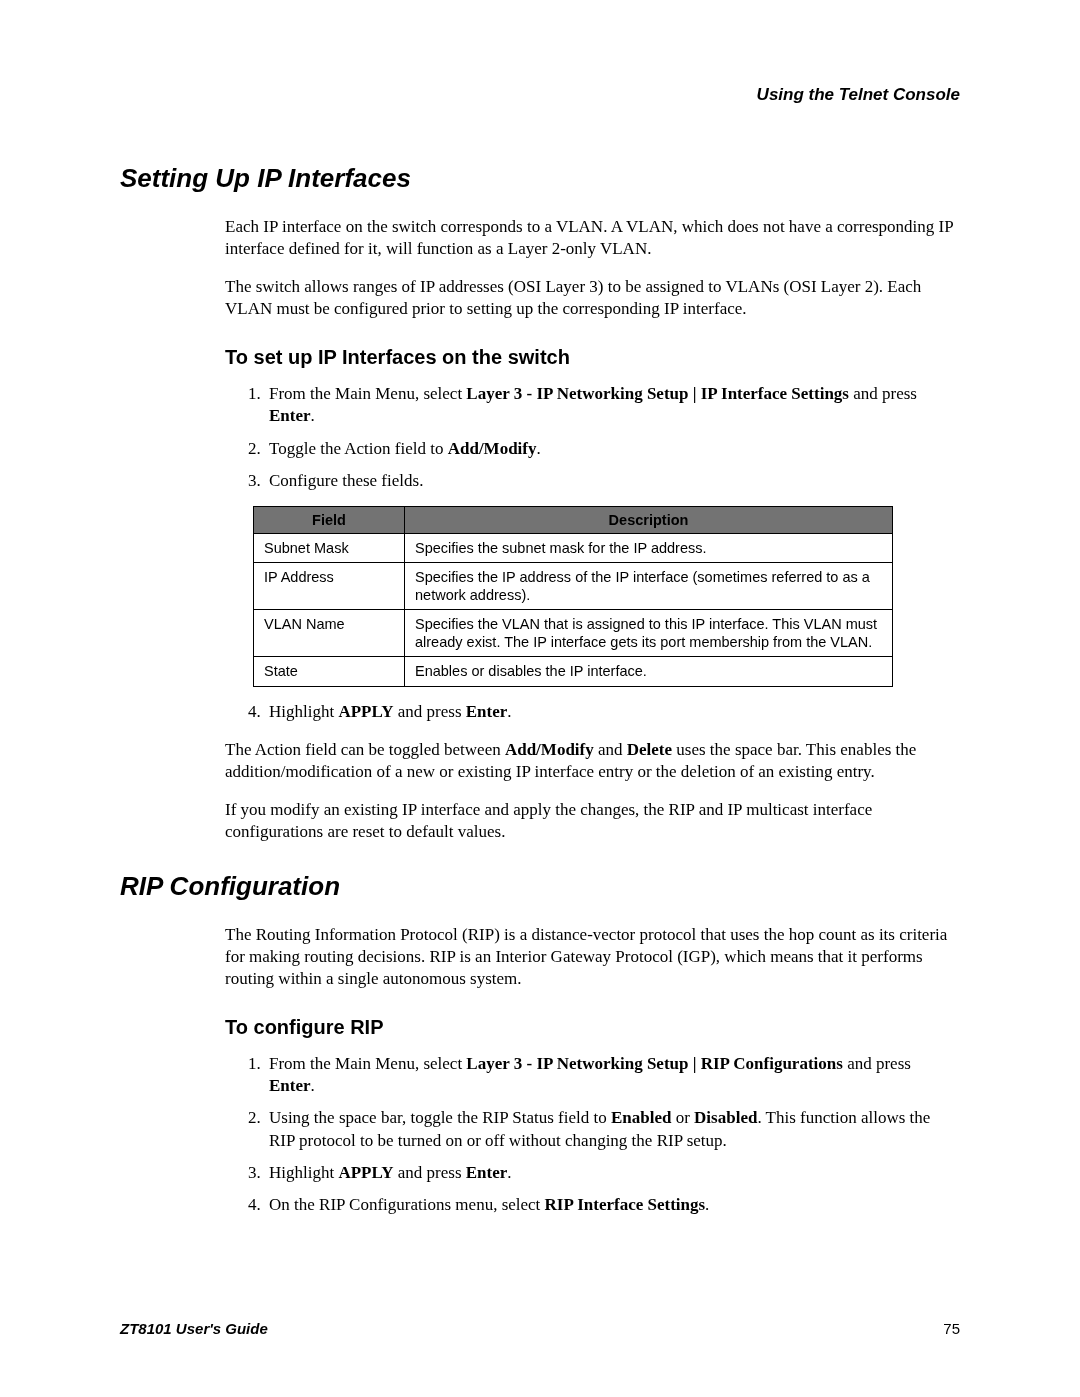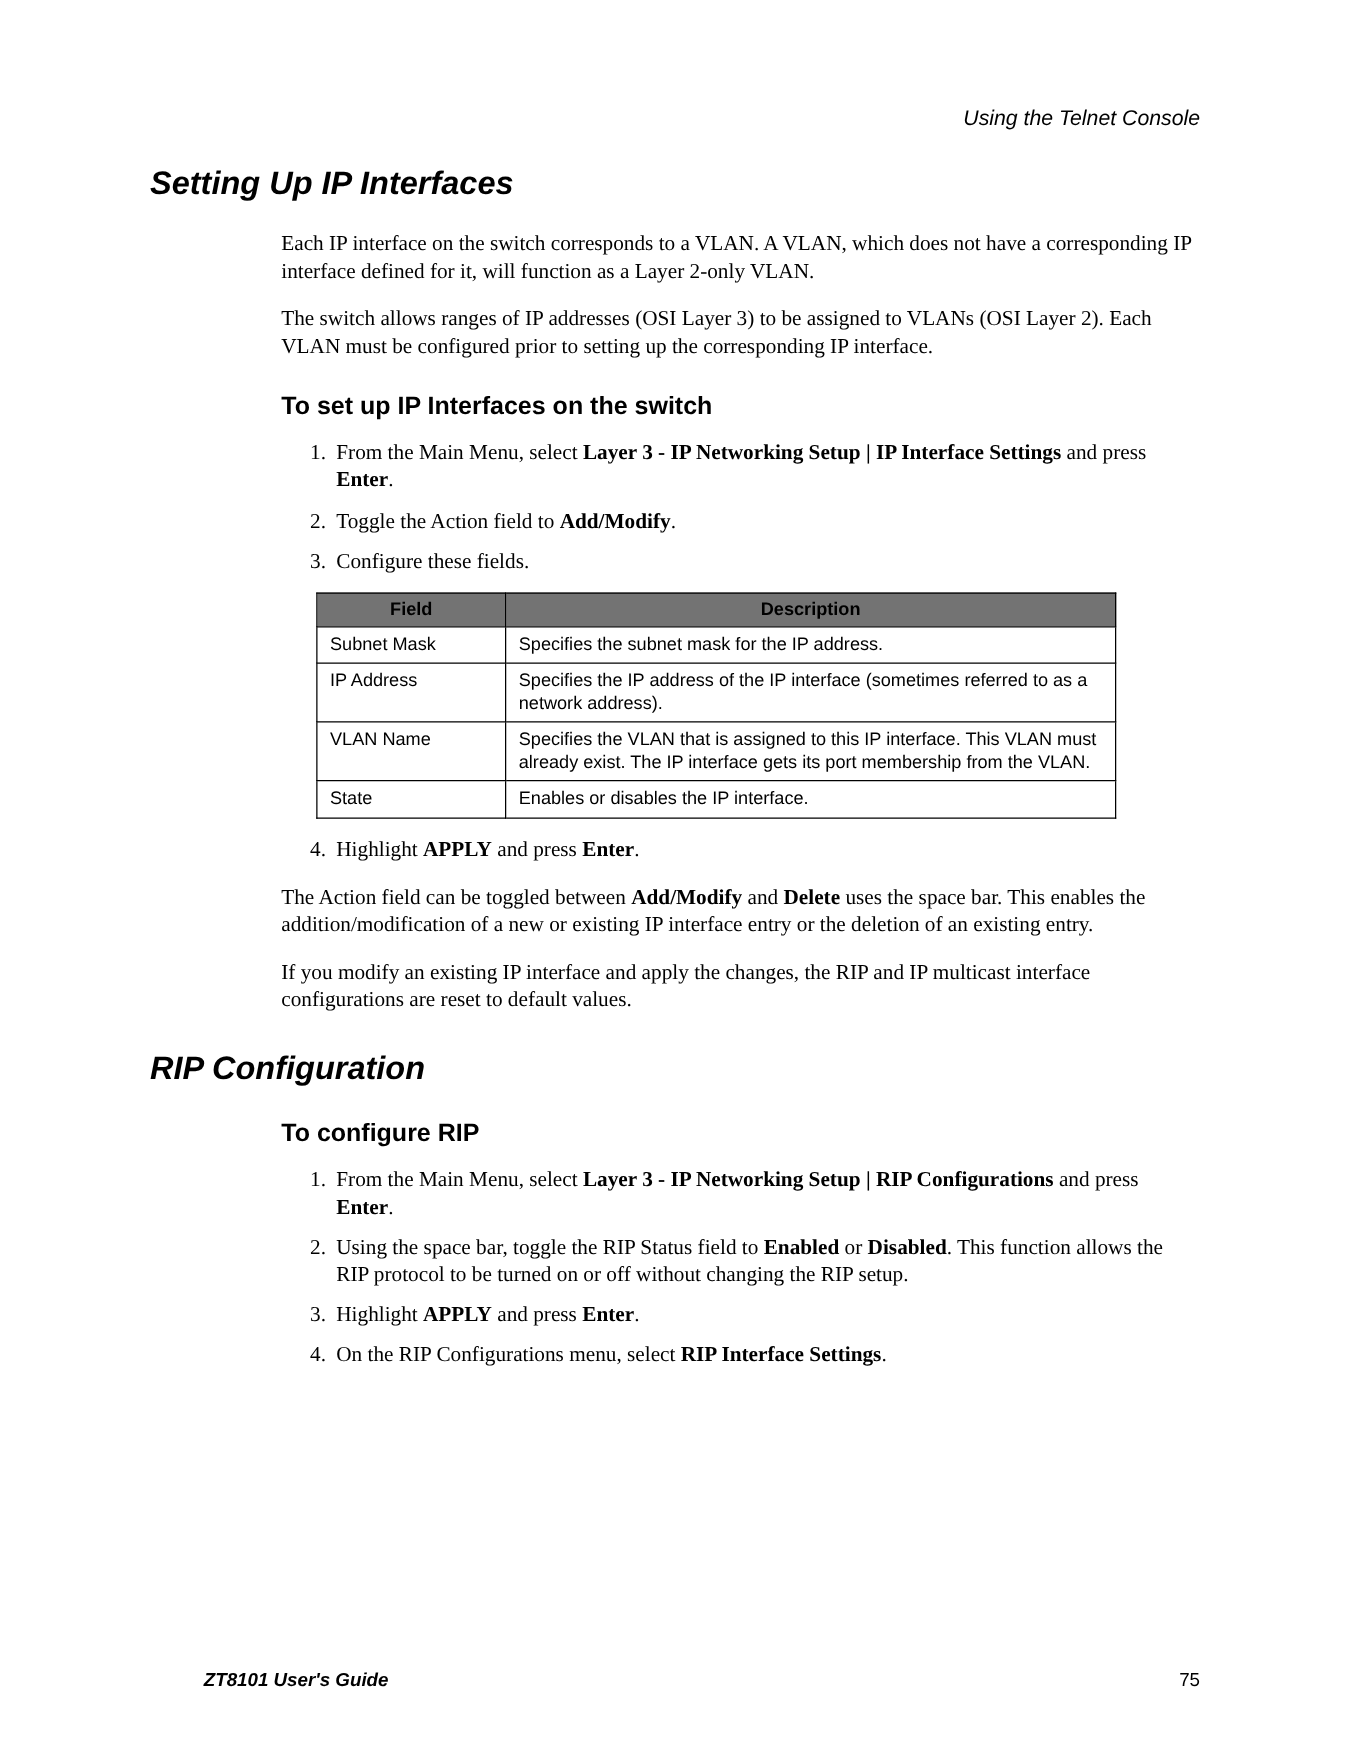--- a/index.html
+++ b/index.html
@@ -12,24 +12,24 @@
   .page {
     width: 1080px;
     height: 1397px;
     position: relative;
     box-sizing: border-box;
     padding: 85px 120px 60px 120px;
   }
   .chapter-header {
     text-align: right;
     font-family: Arial, Helvetica, sans-serif;
-    font-weight: normal;
+    font-weight: bold;
     font-style: italic;
     font-size: 17px;
-    margin-bottom: 26px;
+    margin-bottom: 58px;
   }
   h1.section {
     font-family: Arial, Helvetica, sans-serif;
     font-weight: bold;
     font-size: 26px;
     margin: 0 0 22px 0;
     font-style: italic;
   }
   h2.sub {
     font-family: Arial, Helvetica, sans-serif;
@@ -72,28 +72,27 @@
   }
   table.field-table td {
     border: 1px solid #000;
     padding: 5px 10px;
     vertical-align: top;
     line-height: 1.25;
   }
   table.field-table td.fcol { width: 130px; }
   .footer {
     position: absolute;
-    bottom: 44px;
+    bottom: 60px;
     left: 120px;
     right: 120px;
     display: flex;
     justify-content: space-between;
     font-family: Arial, Helvetica, sans-serif;
     font-size: 15px;
-    margin-left: 43px;
   }
   .footer .guide { font-style: italic; font-weight: bold; }
 </style>
 </head>
 <body>
 
 <div class="page">
 
   <div class="chapter-header">Using the Telnet Console</div>
 
@@ -153,20 +152,21 @@
     <p>
       <span>The Action field can be toggled between </span><span class="b">Add/Modify</span><span> and </span><span class="b">Delete</span><span> uses the space bar. This enables the addition/modification of a new or existing IP interface entry or the deletion of an existing entry.</span>
     </p>
 
     <p>If you modify an existing IP interface and apply the changes, the RIP and IP multicast interface configurations are reset to default values.</p>
   </div>
 
   <h1 class="section" style="margin-top:28px;">RIP Configuration</h1>
 
   <div class="body-block">
+    <p>The Routing Information Protocol (RIP) is a distance-vector protocol that uses the hop count as its criteria for making routing decisions. RIP is an Interior Gateway Protocol (IGP), which means that it performs routing within a single autonomous system.</p>
 
     <h2 class="sub">To configure RIP</h2>
 
     <ol>
       <li>
         <span>From the Main Menu, select </span><span class="b">Layer 3 - IP Networking Setup | RIP Configurations</span><span> and press </span><span class="b">Enter</span><span>.</span>
       </li>
       <li>
         <span>Using the space bar, toggle the RIP Status field to </span><span class="b">Enabled</span><span> or </span><span class="b">Disabled</span><span>. This function allows the RIP protocol to be turned on or off without changing the RIP setup.</span>
       </li>

